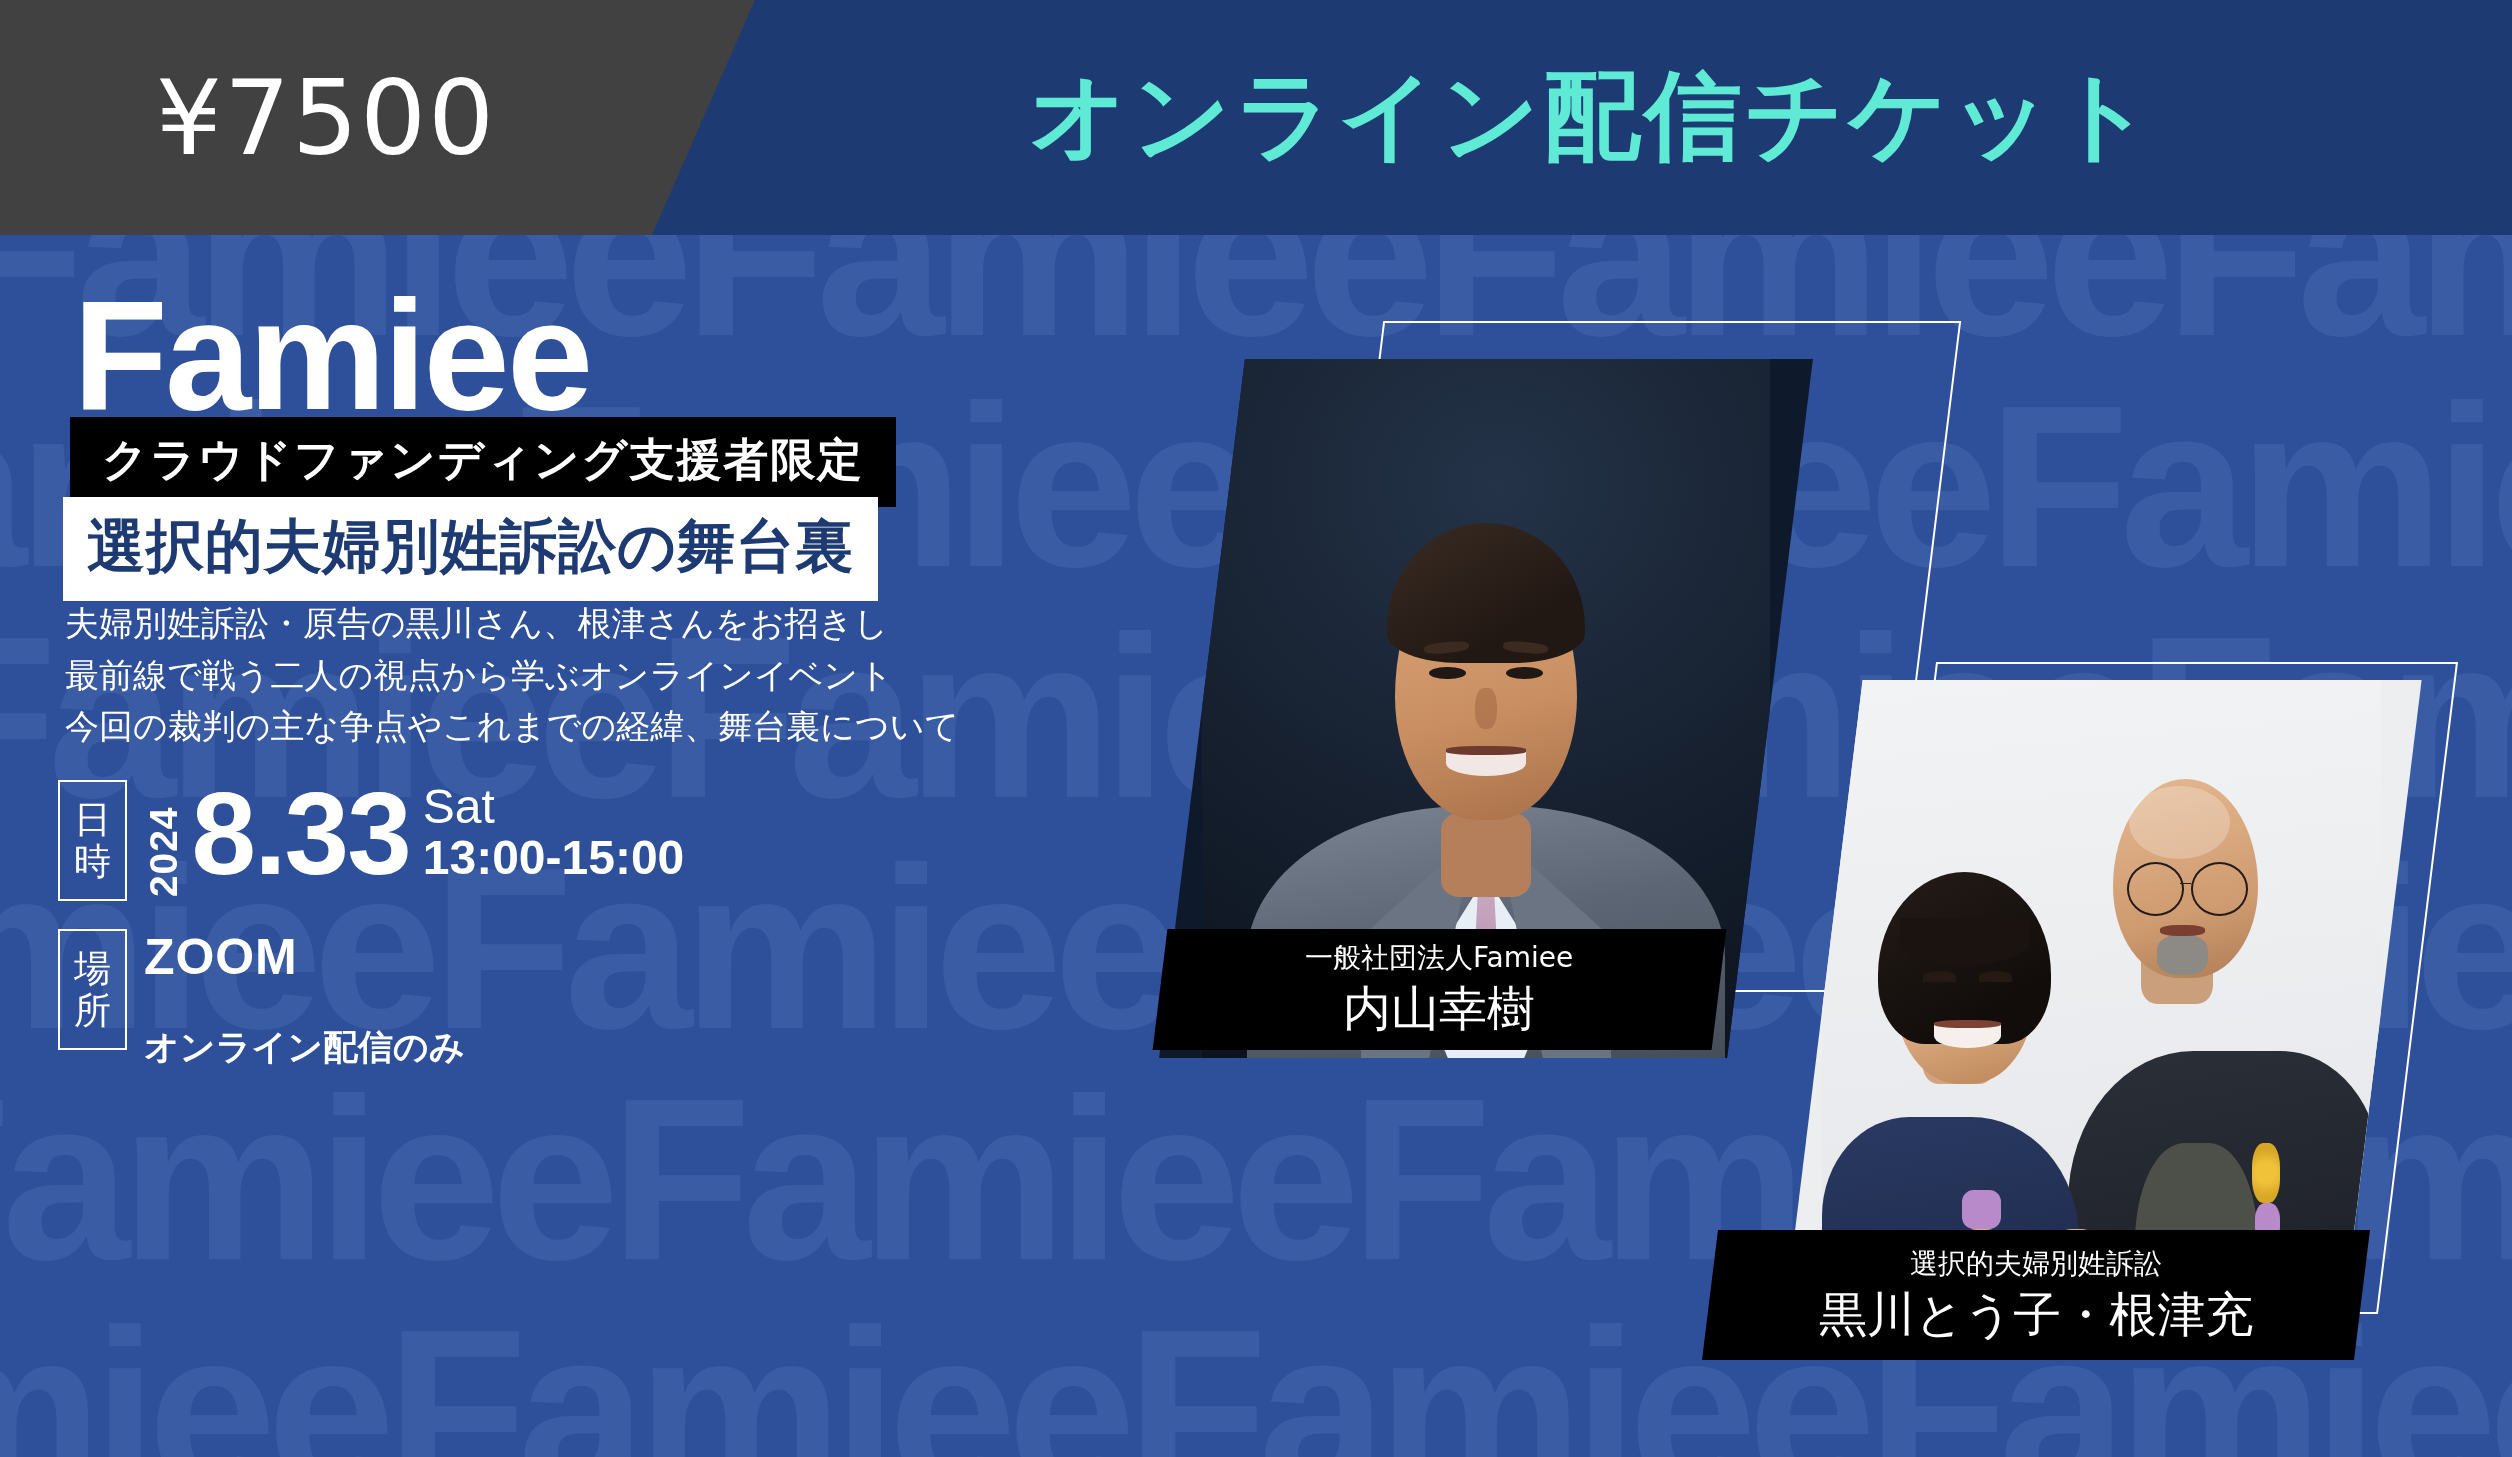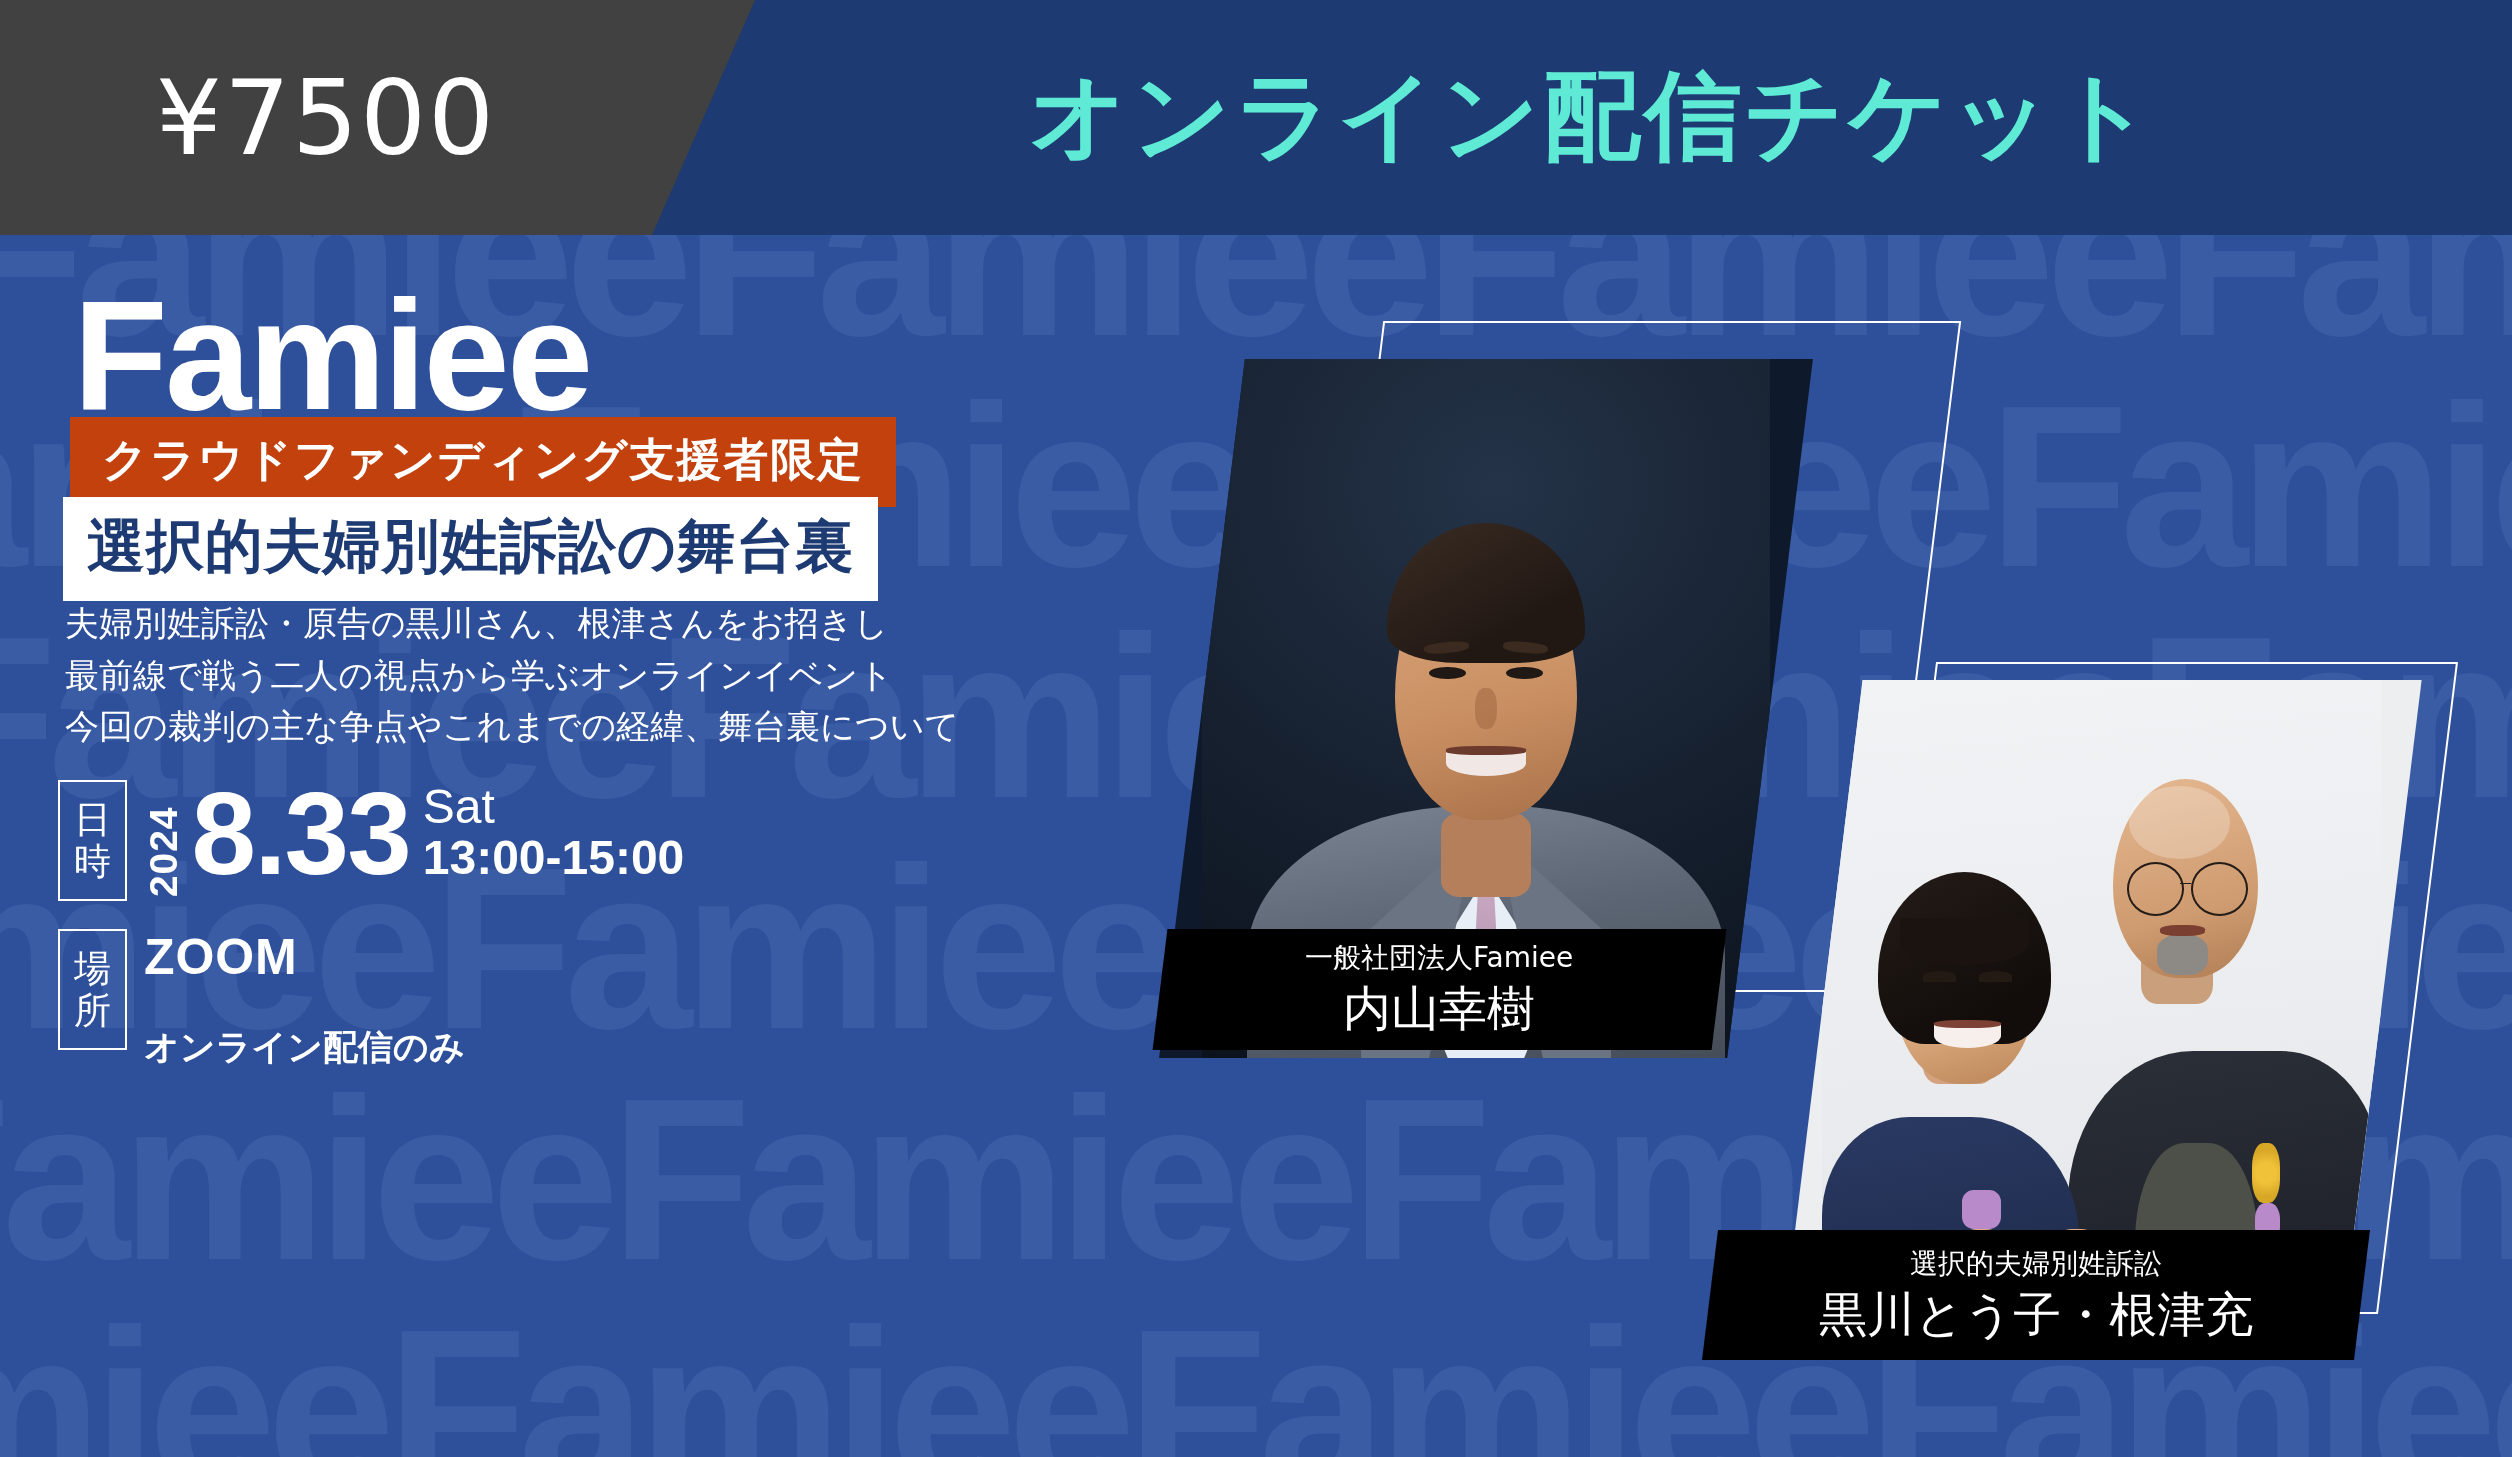--- a/index.html
+++ b/index.html
@@ -47,21 +47,21 @@
   .title{
     position:absolute;left:73px;top:47px;
     color:#ffffff;font-weight:700;font-size:155px;line-height:0.96;
     letter-spacing:-2.8px;
     font-family:"Liberation Sans","DejaVu Sans",sans-serif;
   }
   .title .l2{display:block;}
 
   .badge{
     position:absolute;left:70px;top:182px;
-    background:#c2410c;color:#ffffff;
+    background:#000000;color:#ffffff;
     font-size:45px;font-weight:700;letter-spacing:1.9px;
     padding:13px 32px 17px 32px;
     font-family:"DejaVu Sans",sans-serif;
     white-space:nowrap;
   }
 
   .subtitle-bar{
     position:absolute;left:63px;top:262px;
     background:#ffffff;color:#1D3A73;
     font-size:58px;font-weight:700;letter-spacing:0.9px;

